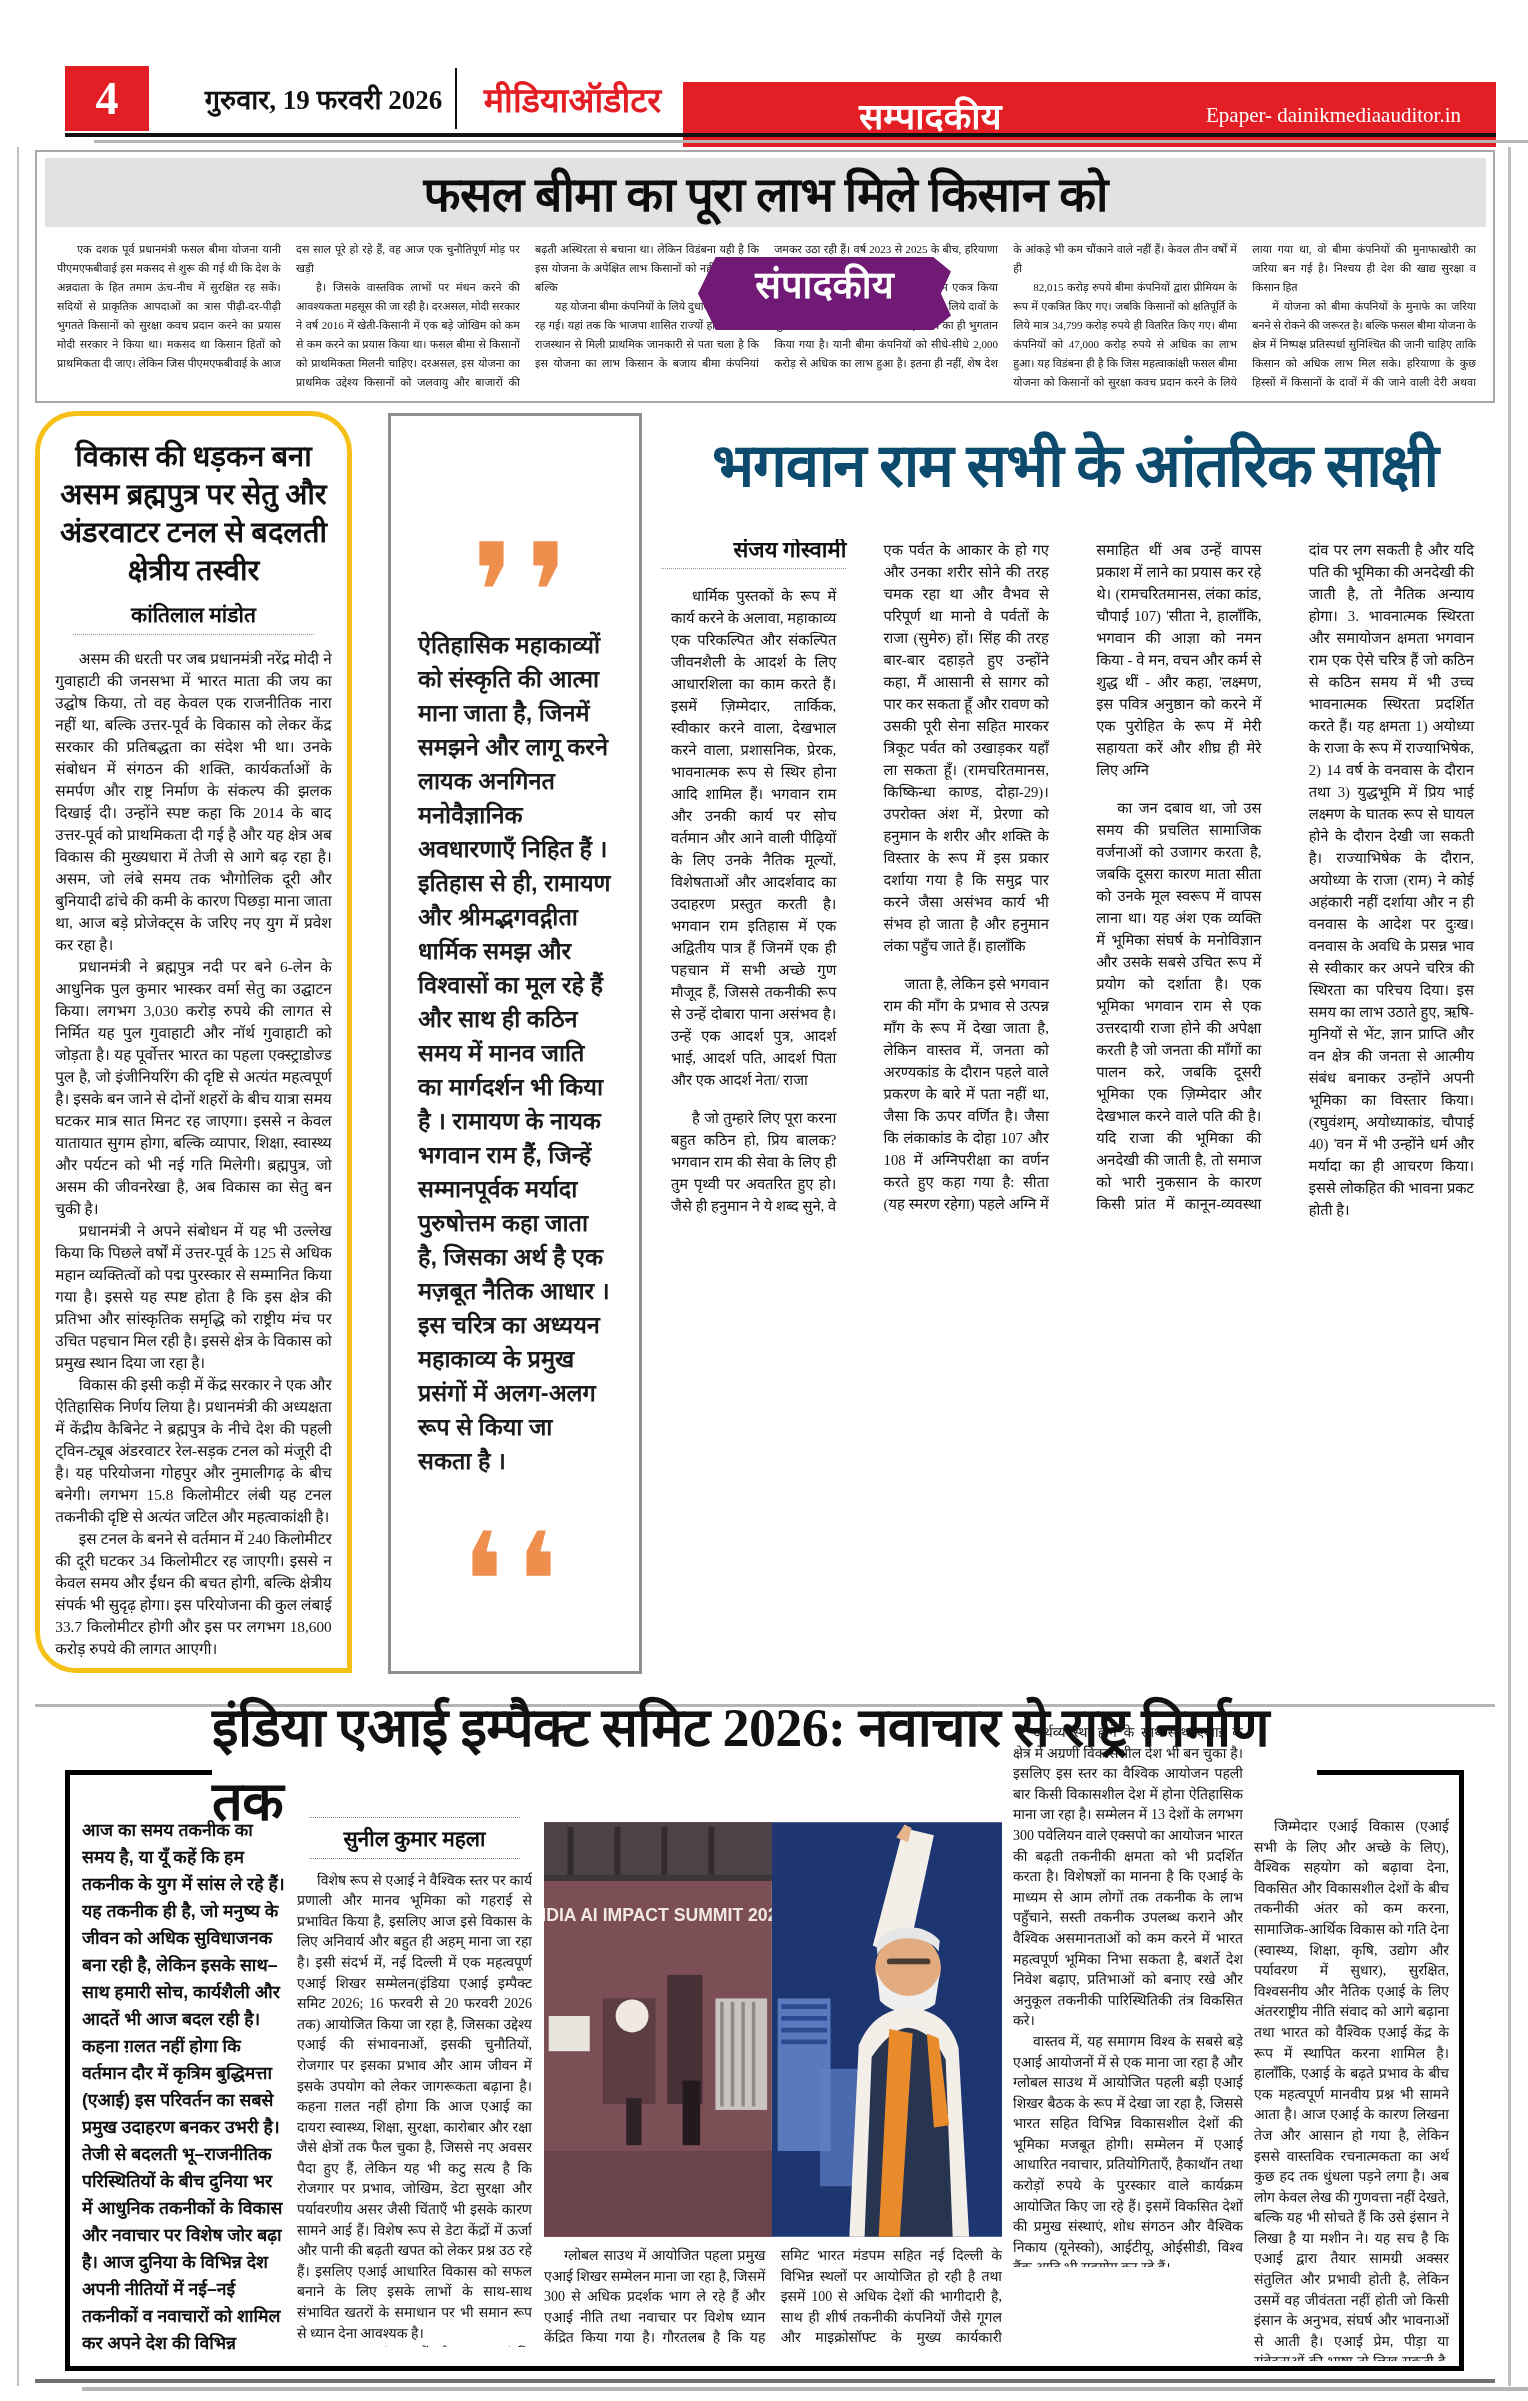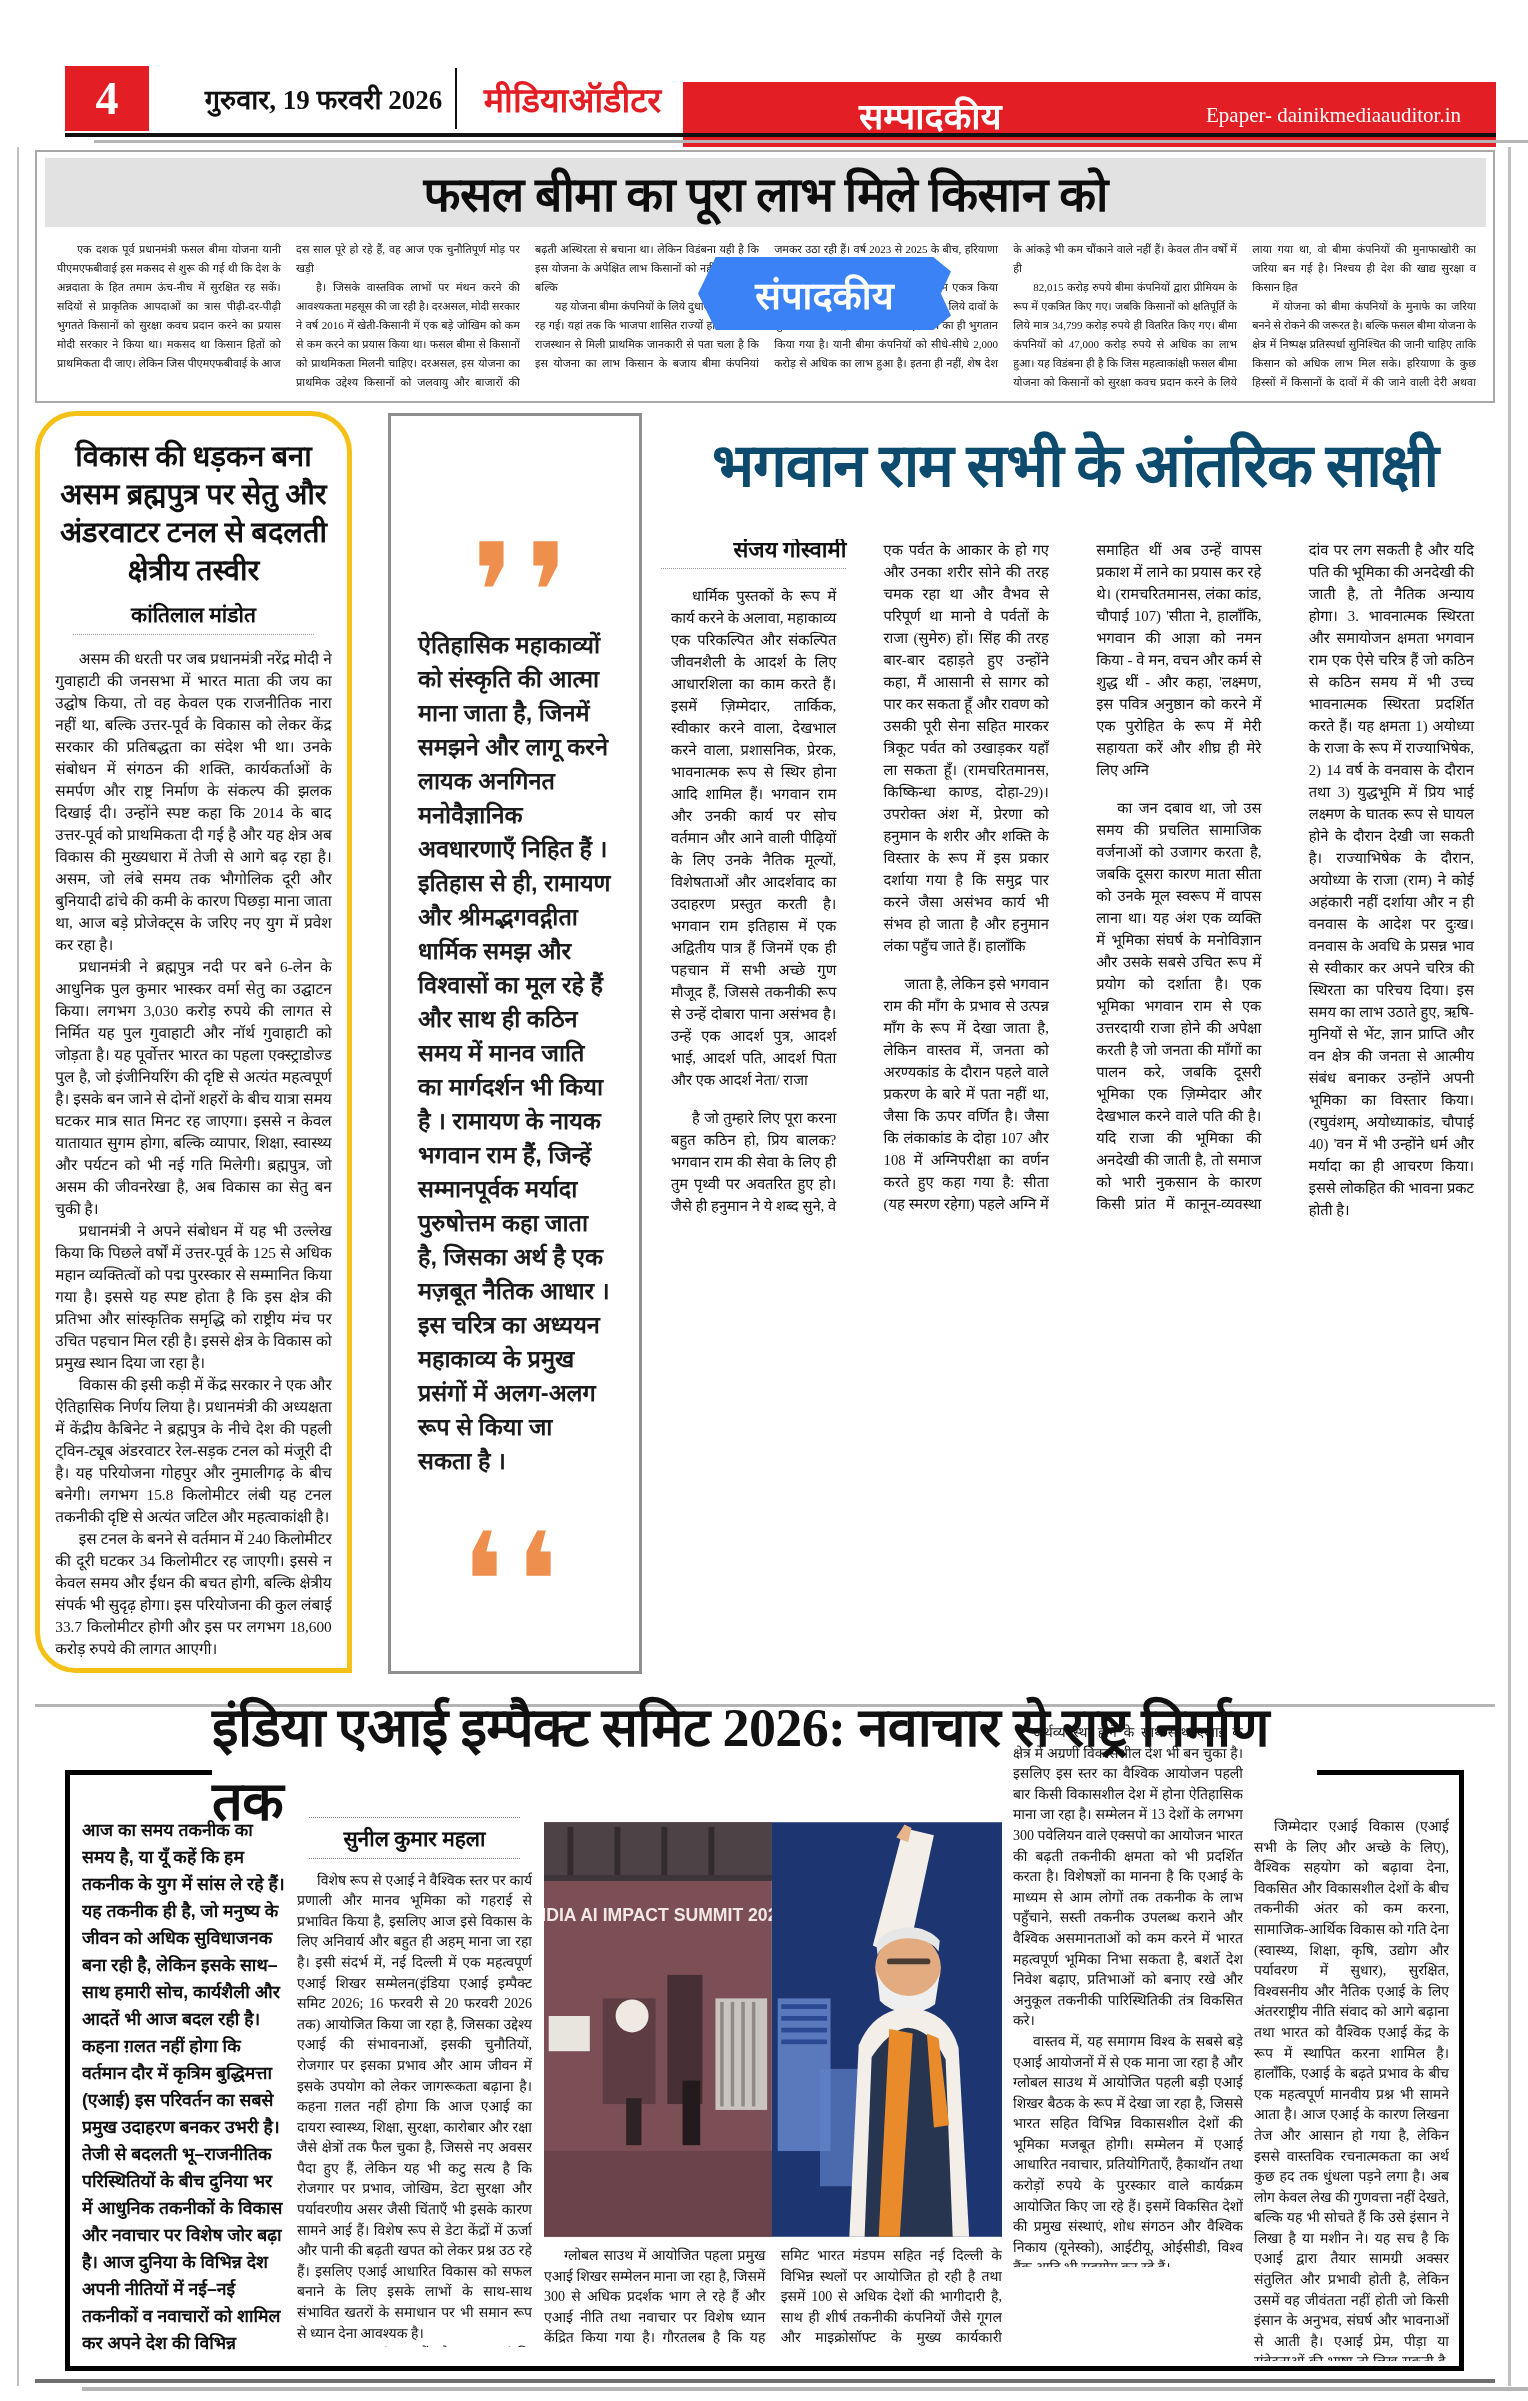--- a/index.html
+++ b/index.html
@@ -18,21 +18,21 @@
   .section-title{font-size:36px;font-weight:bold;position:absolute;left:176px;top:50%;transform:translateY(-50%);}
   .epaper{font-size:21px;position:absolute;right:35px;top:50%;transform:translateY(-50%);}
   .hrule-black{background:#111;}
   .hrule-gray{background:#b5b5b5;}
   
   .lead-box{border:2.4px solid #a8a8a8;background:#fff;}
   .lead-head-band{background:#e2e2e2;display:flex;align-items:center;justify-content:center;}
   .lead-headline{font-size:48px;font-weight:bold;letter-spacing:-0.6px;color:#0d0d0d;}
   .lead-body{column-count:6;column-gap:15.3px;font-size:11px;line-height:19px;text-align:justify;overflow:hidden;}
   .lead-body p{margin:0 0 0 0;text-indent:20px;}
-  .ribbon{background:#3b82f6;color:#fff;display:flex;align-items:center;justify-content:center;
+  .ribbon{background:#701a75;color:#fff;display:flex;align-items:flex-start;justify-content:center;
           clip-path:polygon(7% 0,93% 0,100% 20%,96% 50%,100% 80%,93% 100%,7% 100%,0 50%);}
   .ribbon span{font-size:38px;font-weight:bold;}
   
   .side-box{border:5.3px solid #f6c117;border-radius:41px 41px 0 41px;background:#fff;padding:17.6px 15.3px;box-sizing:border-box;overflow:hidden;}
   .side-headline{font-size:29px;line-height:38px;font-weight:bold;text-align:center;margin:3.5px 0 10.6px;}
   .side-byline{font-size:21px;font-weight:bold;text-align:center;padding-bottom:5.9px;border-bottom:1.8px dotted #999;margin:0 17.6px 13px;}
   .side-body{font-size:15.3px;line-height:22px;text-align:justify;overflow:hidden;}
   .side-body p{margin:0;text-indent:23.5px;}
   
   .quote-box{border:3.5px solid #8e8e8e;background:#fff;overflow:hidden;}

